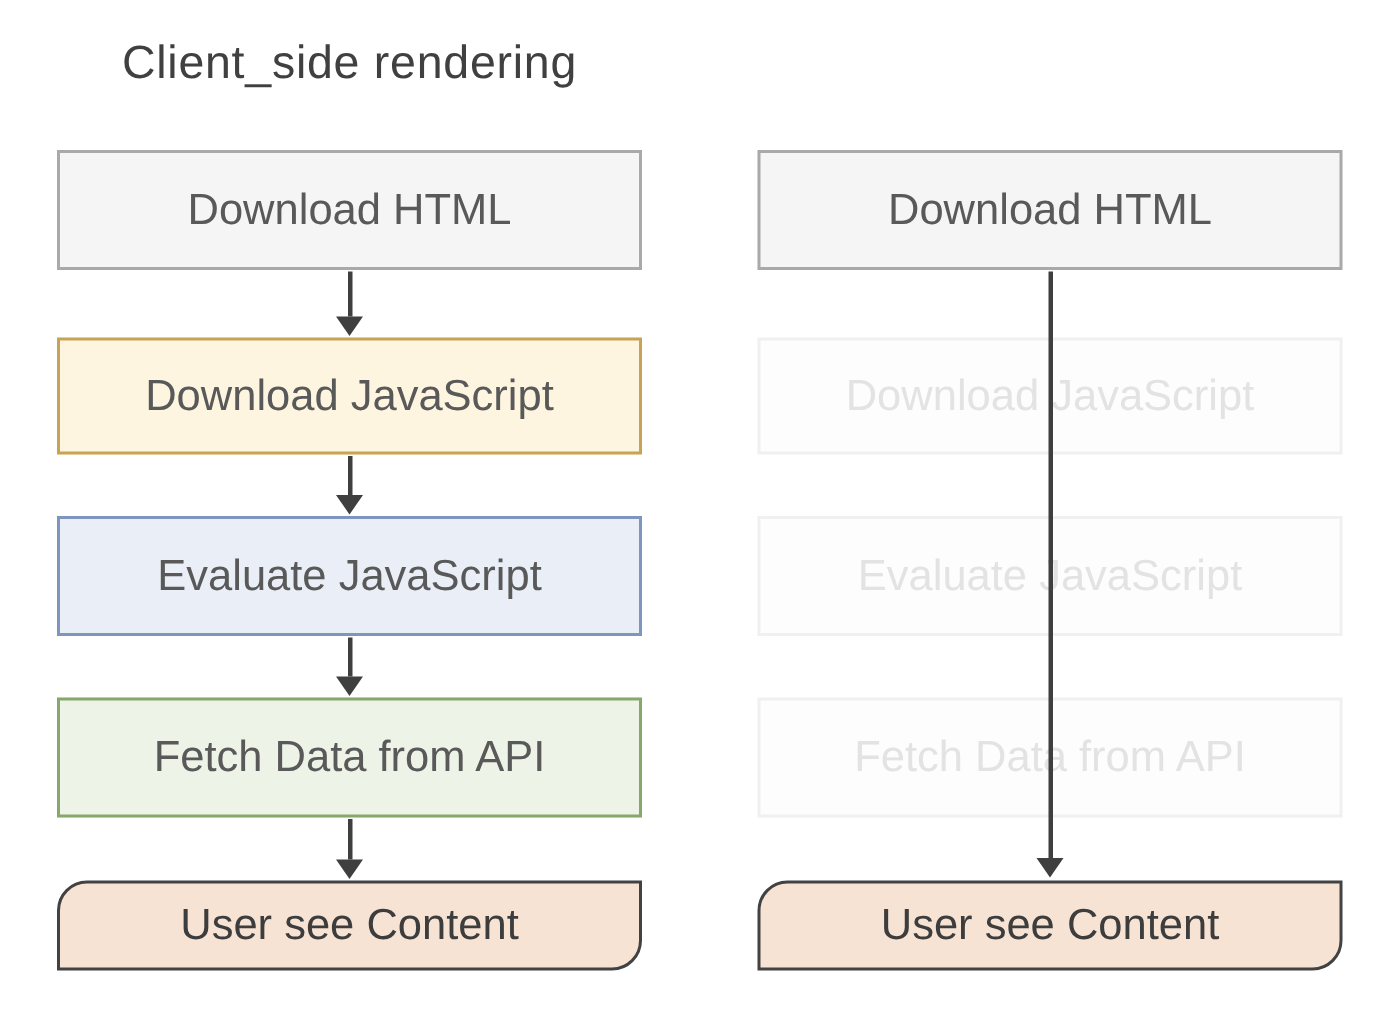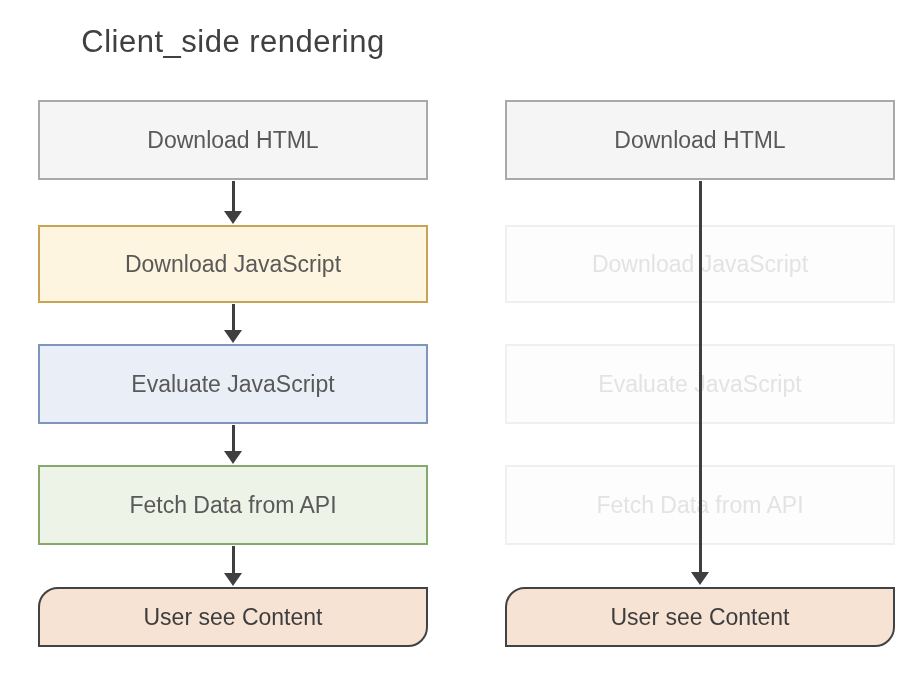--- a/index.html
+++ b/index.html
@@ -19,21 +19,21 @@
     color:var(--title);
     letter-spacing:0.5px;
   }
   .box{
     position:absolute;
     width:390px;
     box-sizing:border-box;
     display:flex;
     align-items:center;
     justify-content:center;
-    font-size:23px;
+    font-size:29px;
     color:var(--text);
   }
   .box.gray  {background:var(--gray-fill);  border:2px solid var(--gray-border);}
   .box.yellow{background:var(--yellow-fill);border:2px solid var(--yellow-border);}
   .box.blue  {background:var(--blue-fill);  border:2px solid var(--blue-border);}
   .box.green {background:var(--green-fill); border:2px solid var(--green-border);}
   .box.peach {
     background:var(--peach-fill);
     border:2px solid var(--peach-border);
     border-radius:20px 0 20px 0;

